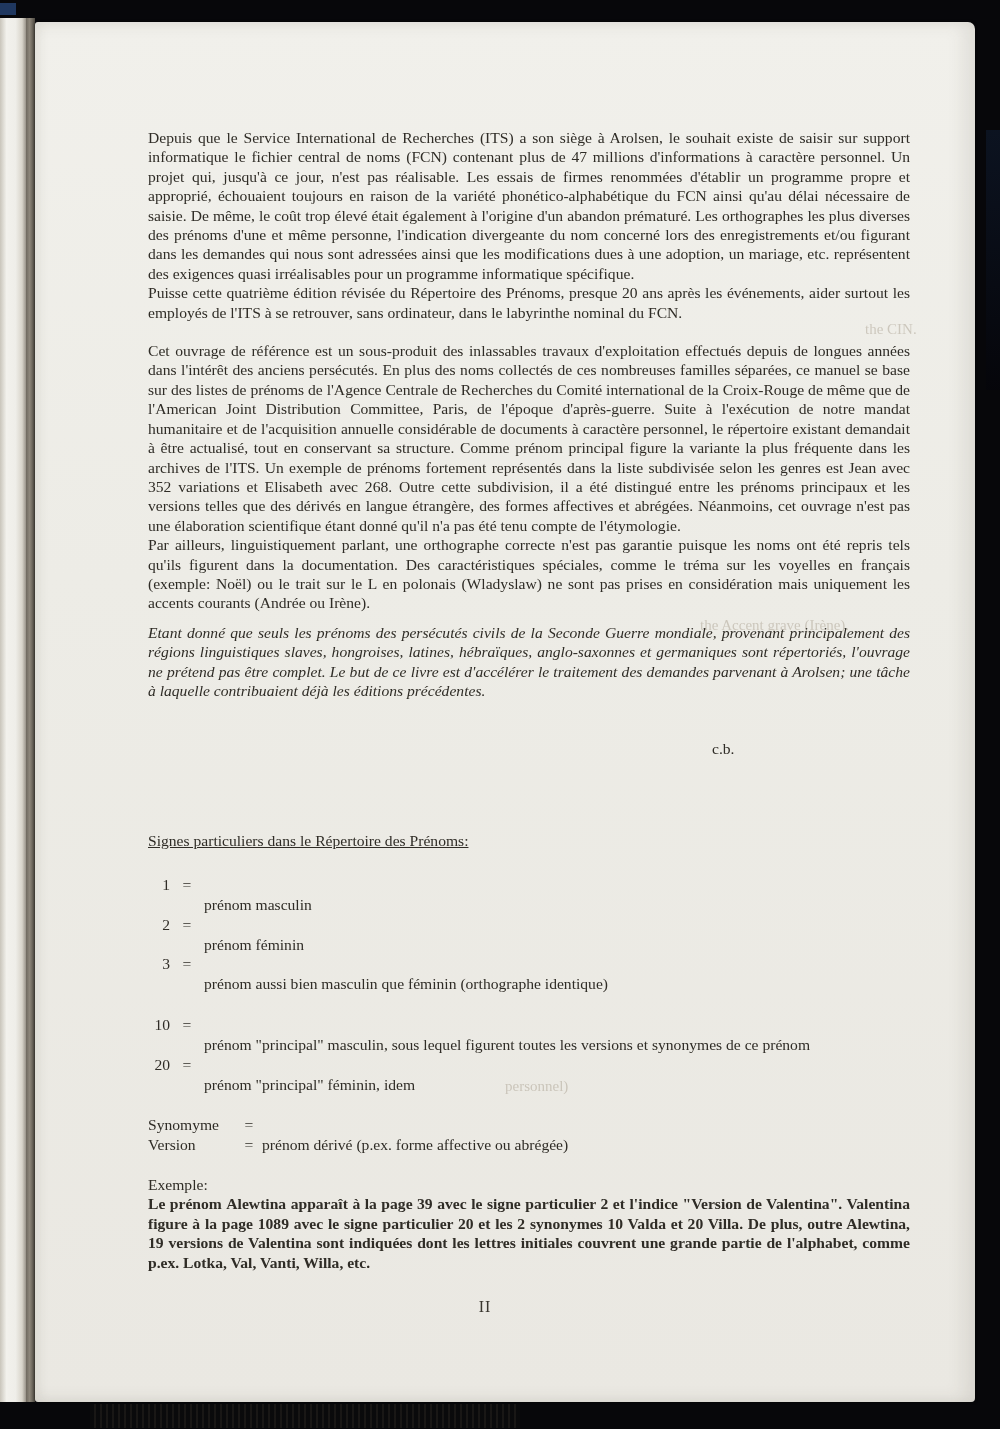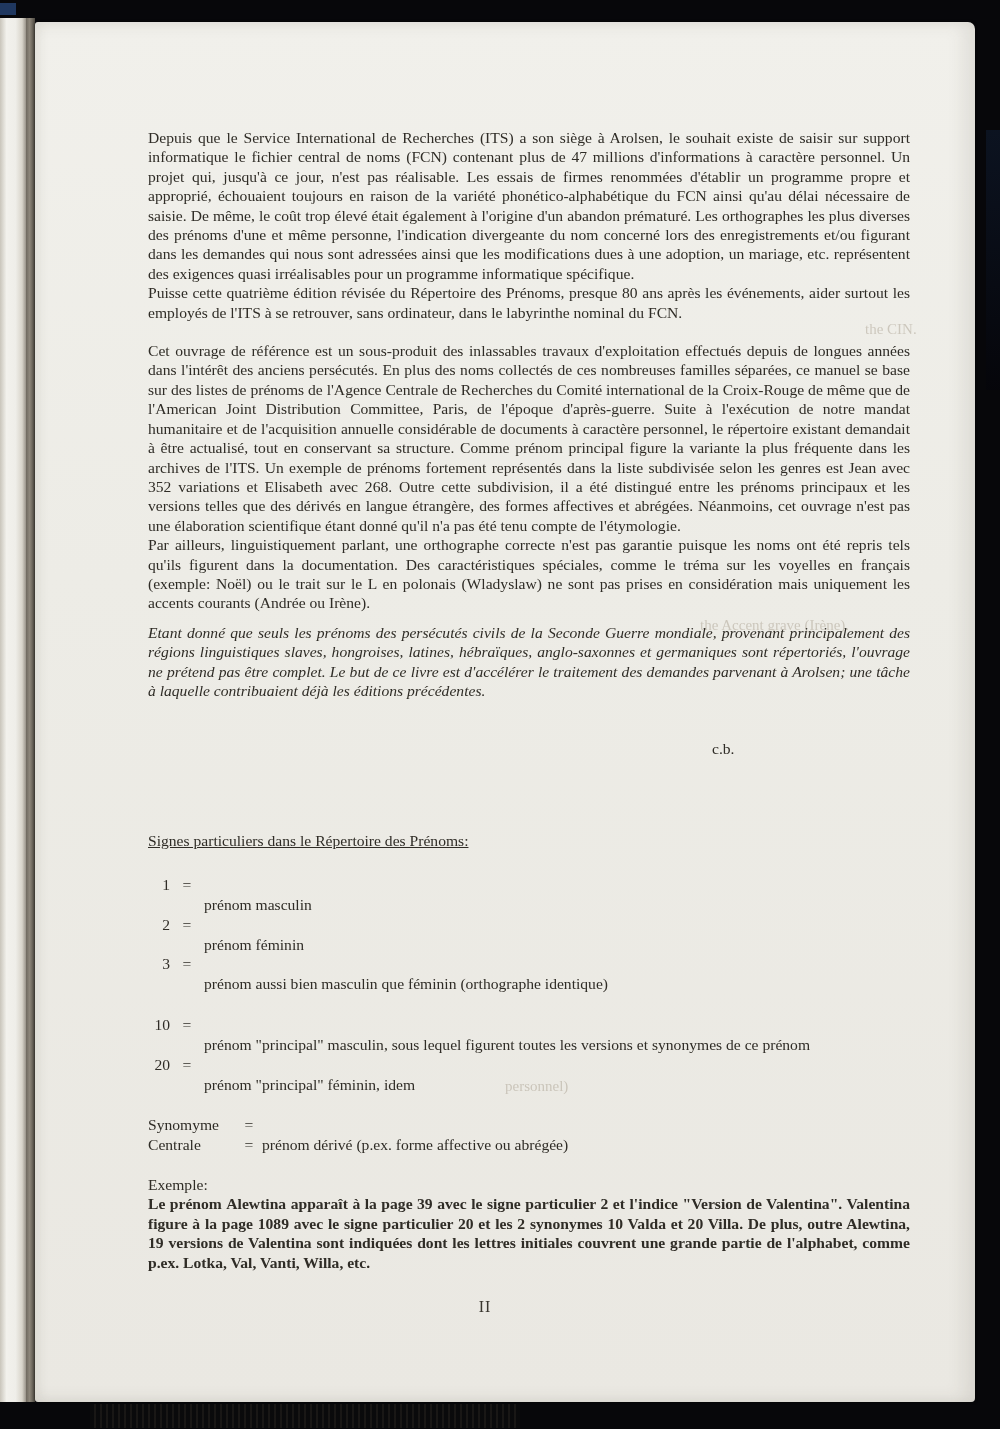--- a/index.html
+++ b/index.html
@@ -65,21 +65,21 @@
 
   <div class="page">
 
     <div class="ghost ghost-1">the CIN.</div>
     <div class="ghost ghost-2">the Accent grave (Irène).</div>
     <div class="ghost ghost-3">personnel)</div>
 
     <div class="content">
 
       <p class="para">Depuis que le Service International de Recherches (ITS) a son siège à Arolsen, le souhait existe de saisir sur support informatique le fichier central de noms (FCN) contenant plus de 47 millions d'informations à caractère personnel. Un projet qui, jusqu'à ce jour, n'est pas réalisable. Les essais de firmes renommées d'établir un programme propre et approprié, échouaient toujours en raison de la variété phonético-alphabétique du FCN ainsi qu'au délai nécessaire de saisie. De même, le coût trop élevé était également à l'origine d'un abandon prématuré. Les orthographes les plus diverses des prénoms d'une et même personne, l'indication divergeante du nom concerné lors des enregistrements et/ou figurant dans les demandes qui nous sont adressées ainsi que les modifications dues à une adoption, un mariage, etc. représentent des exigences quasi irréalisables pour un programme informatique spécifique.</p>
-      <p class="para">Puisse cette quatrième édition révisée du Répertoire des Prénoms, presque 80 ans après les événements, aider surtout les employés de l'ITS à se retrouver, sans ordinateur, dans le labyrinthe nominal du FCN.</p>
+      <p class="para">Puisse cette quatrième édition révisée du Répertoire des Prénoms, presque 20 ans après les événements, aider surtout les employés de l'ITS à se retrouver, sans ordinateur, dans le labyrinthe nominal du FCN.</p>
       <p class="para gap-s">Cet ouvrage de référence est un sous-produit des inlassables travaux d'exploitation effectués depuis de longues années dans l'intérêt des anciens persécutés. En plus des noms collectés de ces nombreuses familles séparées, ce manuel se base sur des listes de prénoms de l'Agence Centrale de Recherches du Comité international de la Croix-Rouge de même que de l'American Joint Distribution Committee, Paris, de l'époque d'après-guerre. Suite à l'exécution de notre mandat humanitaire et de l'acquisition annuelle considérable de documents à caractère personnel, le répertoire existant demandait à être actualisé, tout en conservant sa structure. Comme prénom principal figure la variante la plus fréquente dans les archives de l'ITS. Un exemple de prénoms fortement représentés dans la liste subdivisée selon les genres est Jean avec 352 variations et Elisabeth avec 268. Outre cette subdivision, il a été distingué entre les prénoms principaux et les versions telles que des dérivés en langue étrangère, des formes affectives et abrégées. Néanmoins, cet ouvrage n'est pas une élaboration scientifique étant donné qu'il n'a pas été tenu compte de l'étymologie.</p>
       <p class="para">Par ailleurs, linguistiquement parlant, une orthographe correcte n'est pas garantie puisque les noms ont été repris tels qu'ils figurent dans la documentation. Des caractéristiques spéciales, comme le tréma sur les voyelles en français (exemple: Noël) ou le trait sur le L en polonais (Wladyslaw) ne sont pas prises en considération mais uniquement les accents courants (Andrée ou Irène).</p>
       <p class="para gap-xs">Etant donné que seuls les prénoms des persécutés civils de la Seconde Guerre mondiale, provenant principalement des régions linguistiques slaves, hongroises, latines, hébraïques, anglo-saxonnes et germaniques sont répertoriés, l'ouvrage ne prétend pas être complet. Le but de ce livre est d'accélérer le traitement des demandes parvenant à Arolsen; une tâche à laquelle contribuaient déjà les éditions précédentes.</p>
 
       <div class="signature">c.b.</div>
 
       <div class="section-heading">Signes particuliers dans le Répertoire des Prénoms:</div>
 
       <div class="sign-list">
         <div class="sign-row">
@@ -108,21 +108,21 @@
           <span class="def">prénom "principal" féminin,  idem</span>
         </div>
       </div>
 
       <div class="term-list">
         <div class="term-row">
           <span class="term">Synomyme</span>
           <span class="eq">=</span>
         </div>
         <div class="term-row">
-          <span class="term">Centrale</span>
+          <span class="term">Version</span>
           <span class="eq">=</span>
           <span class="def">prénom dérivé (p.ex. forme affective ou abrégée)</span>
         </div>
       </div>
 
       <div class="example-heading">Exemple:</div>
       <p class="example-para"><span>Le prénom </span><b>Alewtina</b><span> apparaît à la page 39 avec le signe particulier </span><b>2</b><span> et l'indice "Version de Valentina". Valentina figure à la page 1089 avec le signe particulier </span><b>20</b><span> et les 2 synonymes </span><b>10 Valda</b><span> et </span><b>20 Villa</b><span>. De plus, outre Alewtina, 19 versions de Valentina sont indiquées dont les lettres initiales couvrent une grande partie de l'alphabet, comme p.ex. Lotka, Val, Vanti, Willa, etc.</span></p>
 
     </div>
 

